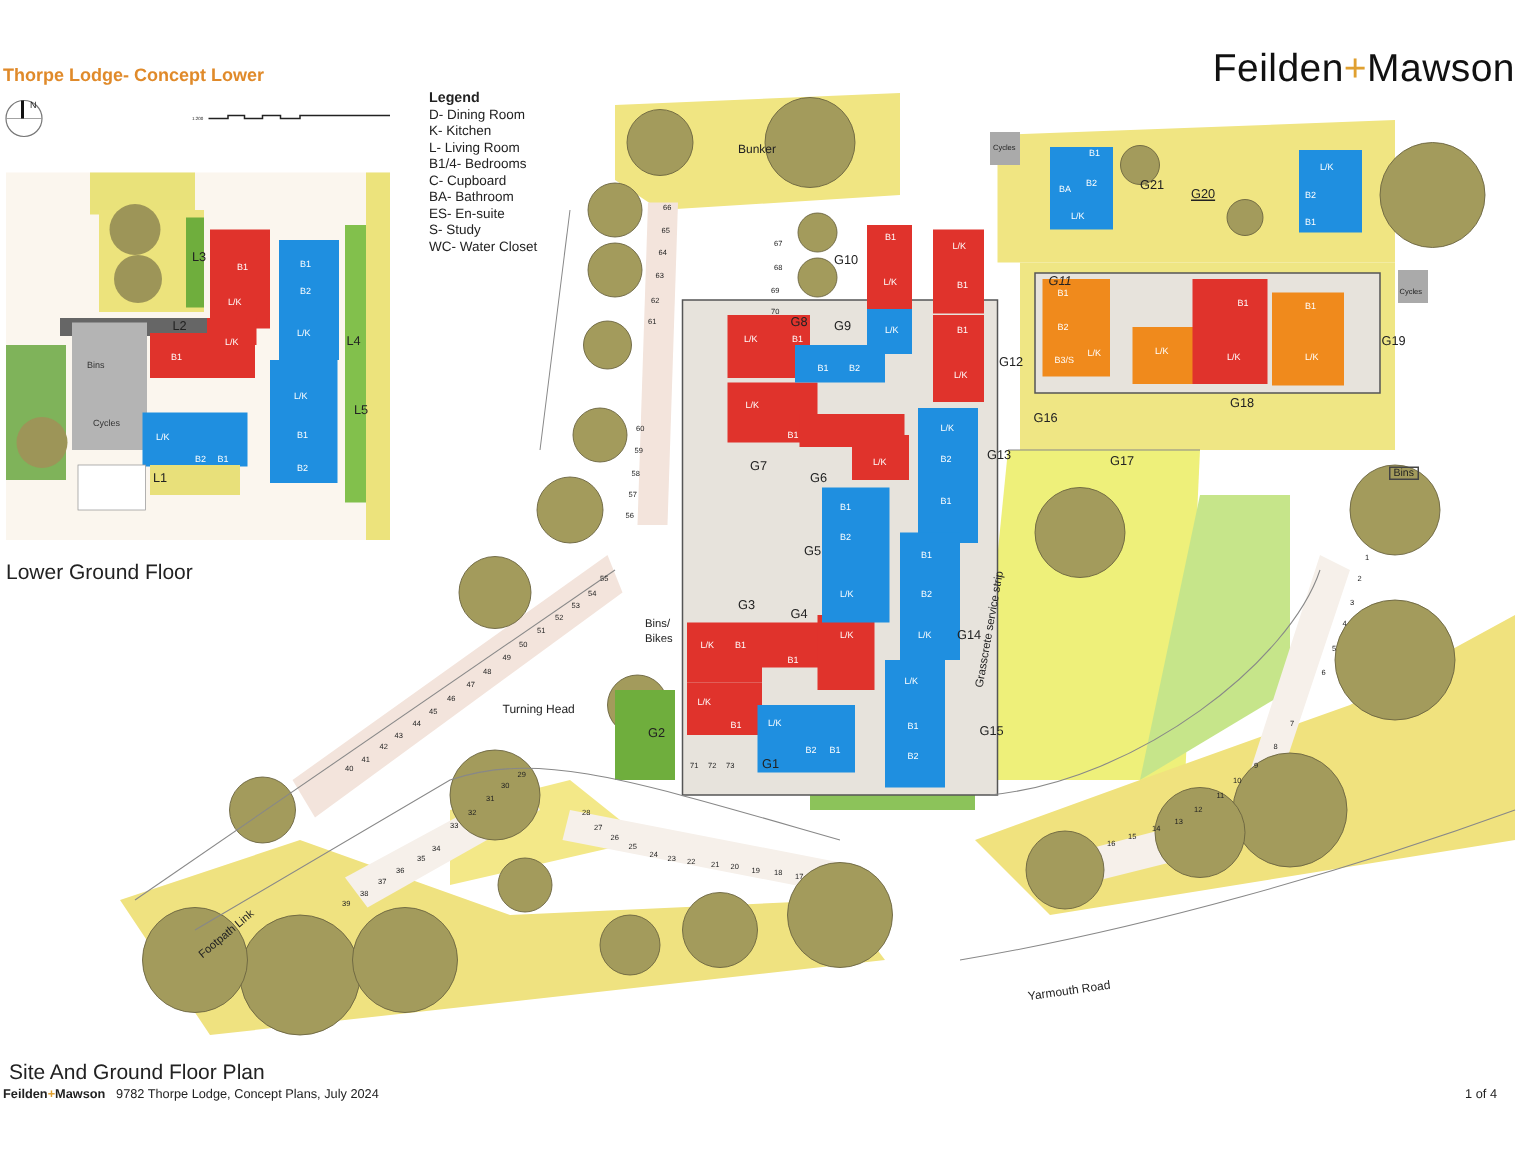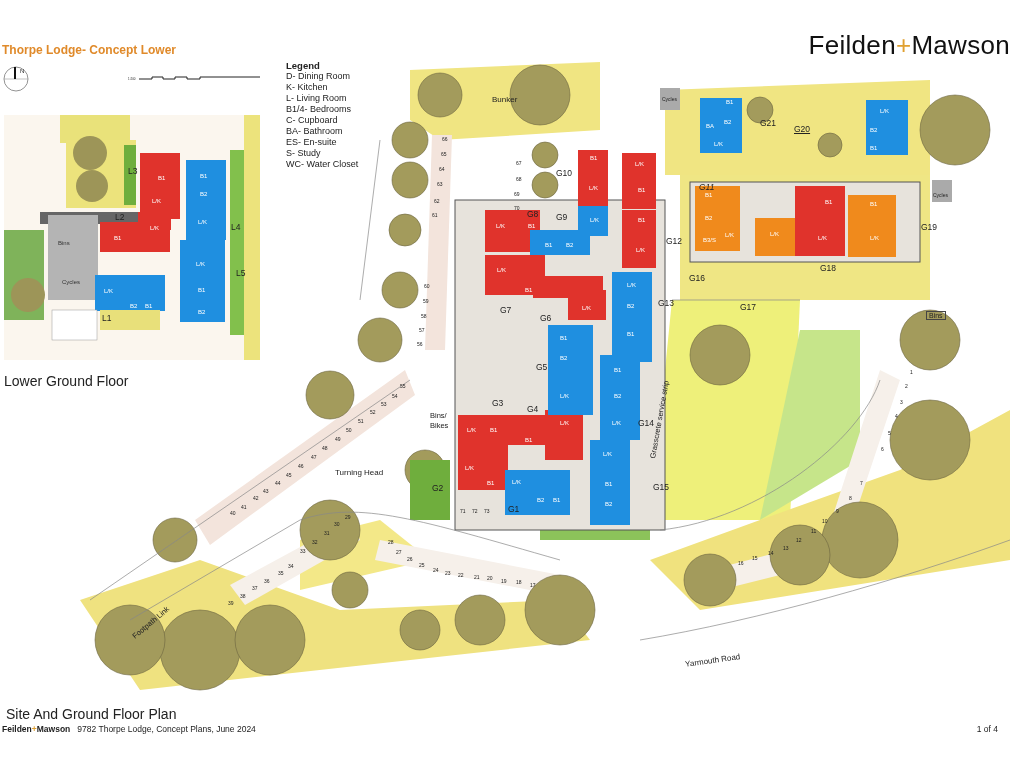--- a/index.html
+++ b/index.html
@@ -360,15 +360,15 @@
 <div class="abs lbl" style="left:516px;top:160px;font-size:5px;">67</div>
 <div class="abs lbl" style="left:516px;top:176px;font-size:5px;">68</div>
 <div class="abs lbl" style="left:514px;top:191px;font-size:5px;">69</div>
 <div class="abs lbl" style="left:514px;top:205px;font-size:5px;">70</div>
 <div class="abs lbl" style="left:460px;top:508px;font-size:5px;">71</div>
 <div class="abs lbl" style="left:472px;top:508px;font-size:5px;">72</div>
 <div class="abs lbl" style="left:484px;top:508px;font-size:5px;">73</div>
 
 <div class="abs footer">
   <b><span>Feilden</span><span class="p">+</span><span>Mawson</span></b>
-  &nbsp;&nbsp;<span>9782 Thorpe Lodge, Concept Plans, June 2024</span>
+  &nbsp;&nbsp;<span>9782 Thorpe Lodge, Concept Plans, July 2024</span>
 </div>
 <div class="abs pageno">1 of 4</div>
 
 </body></html>

